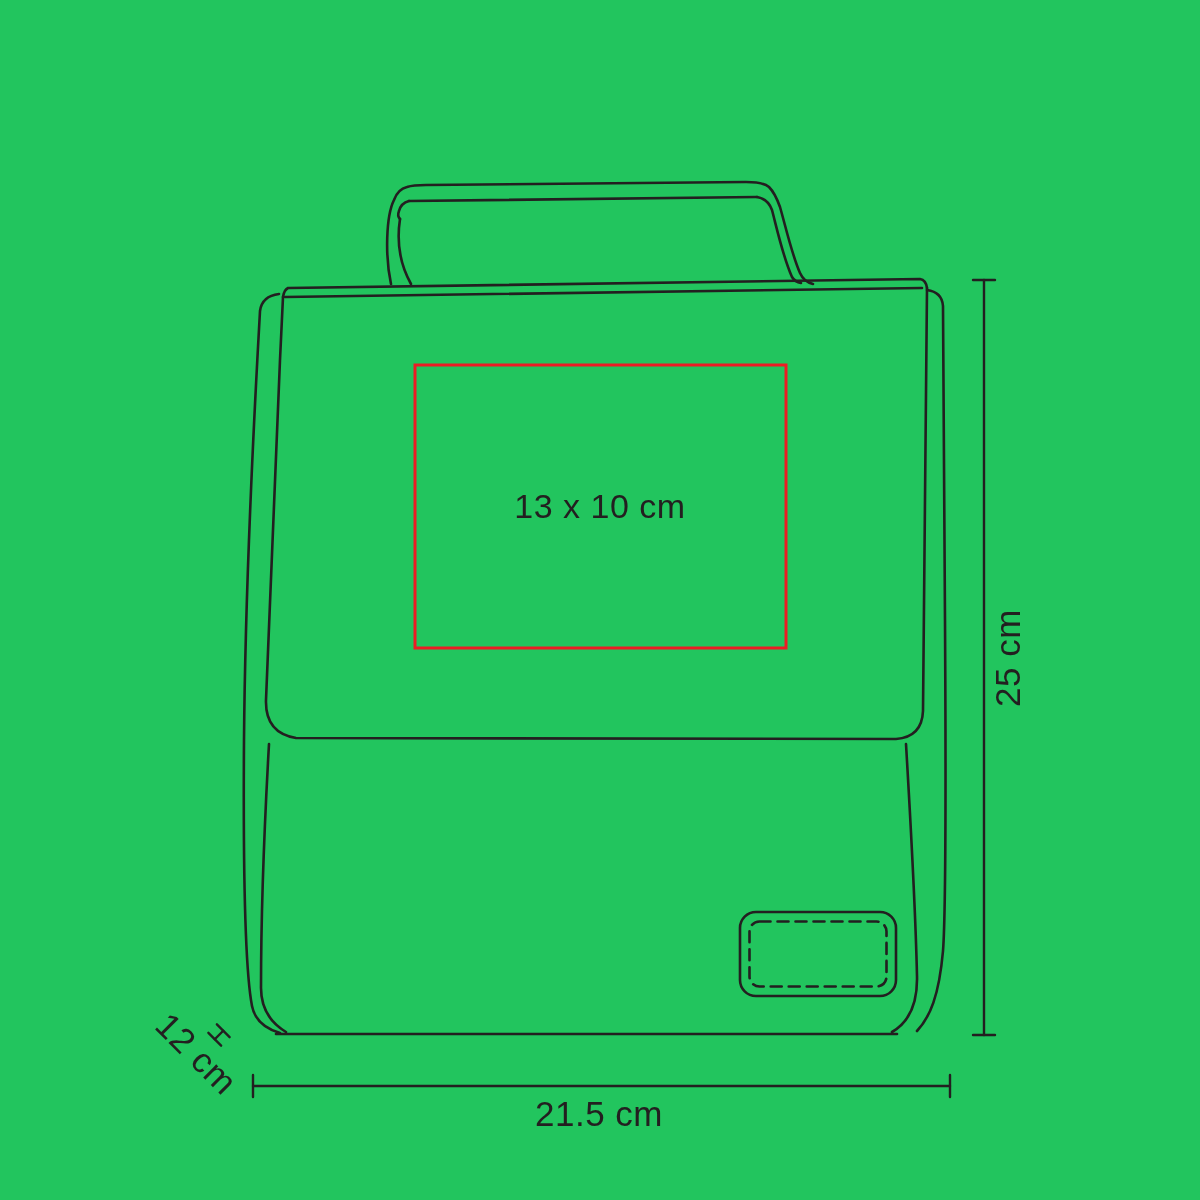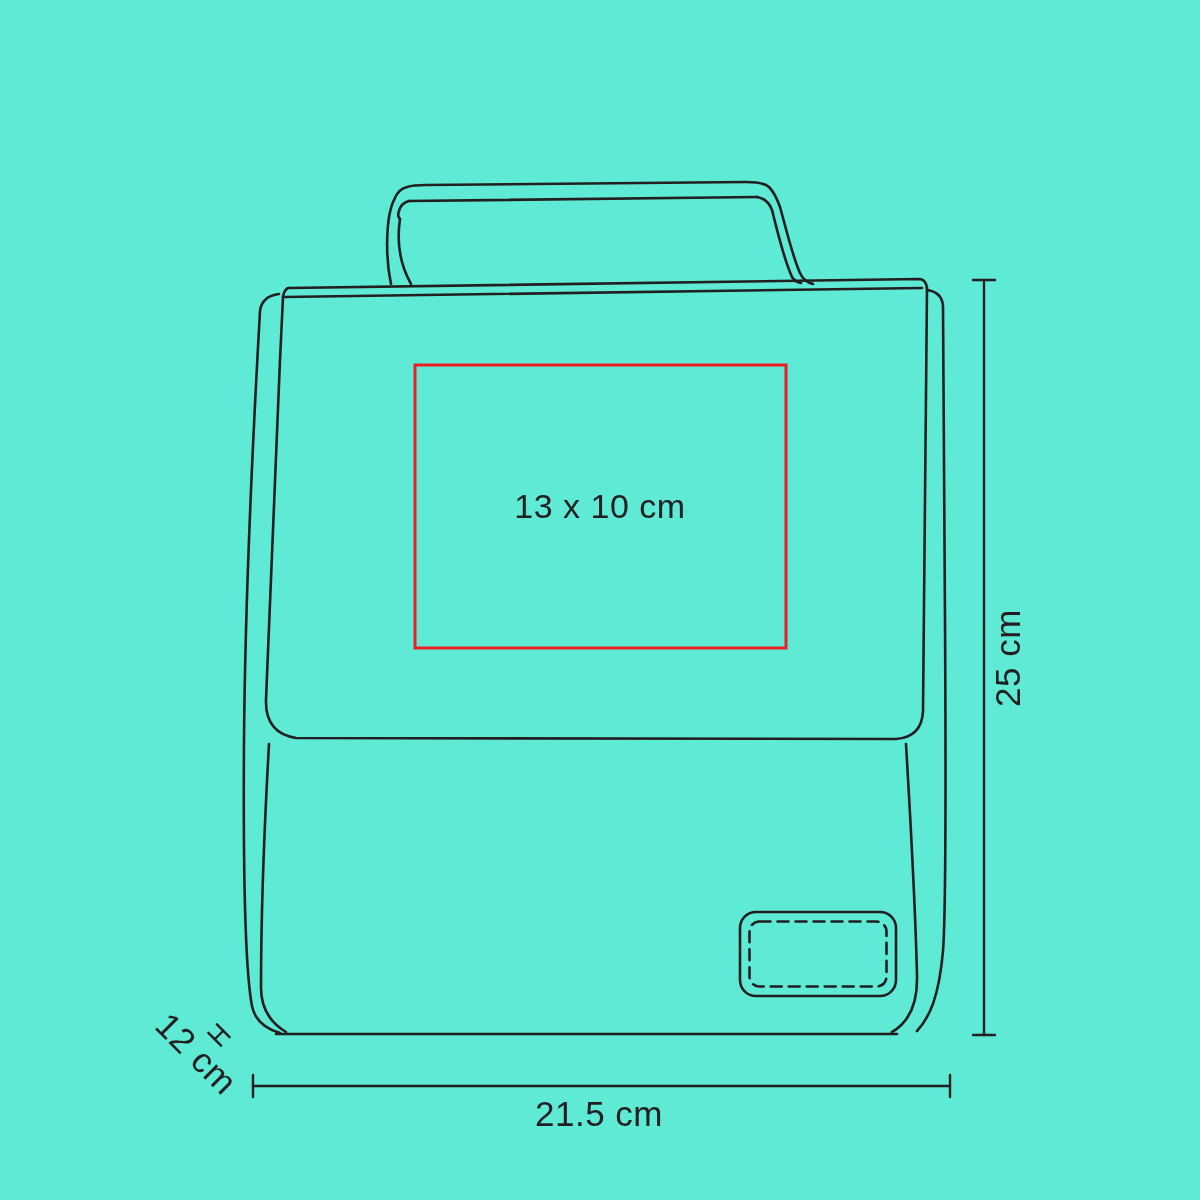--- a/index.html
+++ b/index.html
@@ -7,21 +7,21 @@
     padding: 0;
     background: #ffffff;
     width: 1200px;
     height: 1200px;
     overflow: hidden;
   }
   .stage {
     position: relative;
     width: 1200px;
     height: 1200px;
-    background: #5eead4;
+    background: #22c55e;
   }
   svg {
     display: block;
   }
   .dim-label {
     font-family: "Liberation Sans", "DejaVu Sans", sans-serif;
     font-size: 35px;
     letter-spacing: 0.5px;
     fill: #231f20;
   }

